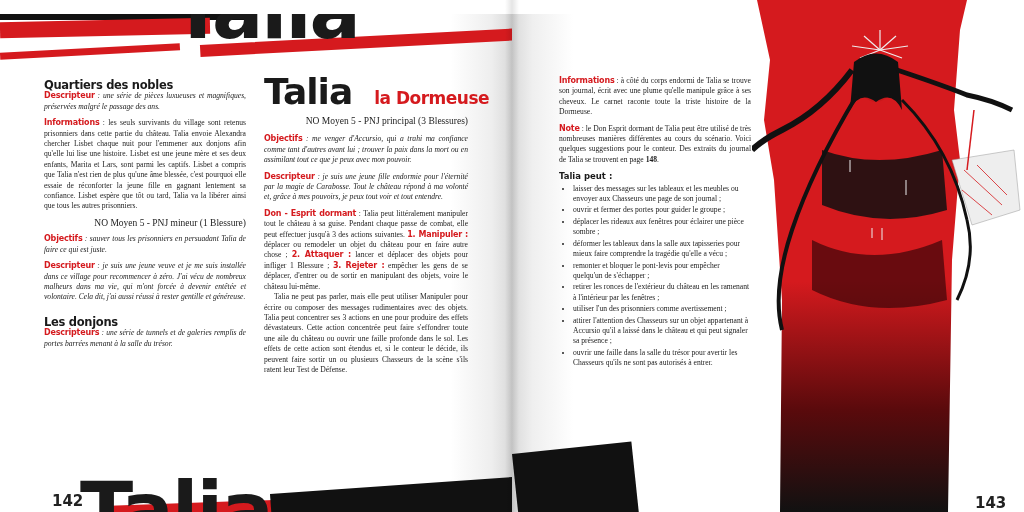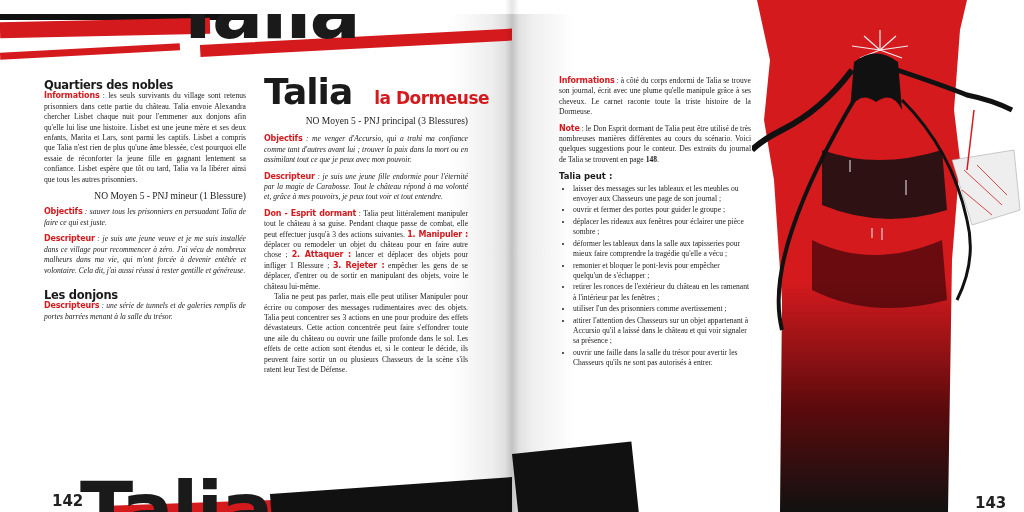--- a/index.html
+++ b/index.html
@@ -54,20 +54,23 @@
       <div class="stroke s4"></div>
       <div class="stroke s1"></div>
       <div class="stroke s2"></div>
       <div class="stroke s3"></div>
       <div class="top-title">Talia</div>
     </div>
 
     <div class="col" style="left:44px;top:66px;width:202px;">
       <div class="h-section">Quartiers des nobles</div>
       <p>
+        <span class="lbl">Descripteur</span><span class="it"> : une série de pièces luxueuses et magnifiques, préservées malgré le passage des ans.</span>
+      </p>
+      <p>
         <span class="lbl">Informations</span><span> : les seuls survivants du village sont retenus prisonniers dans cette partie du château. Talia envoie Alexandra chercher Lisbet chaque nuit pour l'emmener aux donjons afin qu'elle lui lise une histoire. Lisbet est une jeune mère et ses deux enfants, Marita et Lars, sont parmi les captifs. Lisbet a compris que Talia n'est rien de plus qu'une âme blessée, c'est pourquoi elle essaie de réconforter la jeune fille en gagnant lentement sa confiance. Lisbet espère que tôt ou tard, Talia va la libérer ainsi que tous les autres prisonniers.</span>
       </p>
 
       <div class="stat" style="margin:2px 0 6px 0">NO Moyen 5 - PNJ mineur (1 Blessure)</div>
       <p>
         <span class="lbl">Objectifs</span><span class="it"> : sauver tous les prisonniers en persuadant Talia de faire ce qui est juste.</span>
       </p>
       <p>
         <span class="lbl">Descripteur</span><span class="it"> : je suis une jeune veuve et je me suis installée dans ce village pour recommencer à zéro. J'ai vécu de nombreux malheurs dans ma vie, qui m'ont forcée à devenir entêtée et volontaire. Cela dit, j'ai aussi réussi à rester gentille et généreuse.</span>
       </p>
@@ -114,21 +117,21 @@
       </p>
       <div class="lbl-dark">Talia peut :</div>
       <ul class="bullets">
         <li>laisser des messages sur les tableaux et les meubles ou envoyer aux Chasseurs une page de son journal ;</li>
         <li>ouvrir et fermer des portes pour guider le groupe ;</li>
         <li>déplacer les rideaux aux fenêtres pour éclairer une pièce sombre ;</li>
         <li>déformer les tableaux dans la salle aux tapisseries pour mieux faire comprendre la tragédie qu'elle a vécu ;</li>
         <li>remonter et bloquer le pont-levis pour empêcher quelqu'un de s'échapper ;</li>
         <li>retirer les ronces de l'extérieur du château en les ramenant à l'intérieur par les fenêtres ;</li>
         <li>utiliser l'un des prisonniers comme avertissement ;</li>
-        <li>attirer l'attention des Chasseurs sur un objet appartenant à Accursio qu'il a laissé dans le château et qui voir signaler sa présence ;</li>
+        <li>attirer l'attention des Chasseurs sur un objet appartenant à Accursio qu'il a laissé dans le château et qui peut signaler sa présence ;</li>
         <li>ouvrir une faille dans la salle du trésor pour avertir les Chasseurs qu'ils ne sont pas autorisés à entrer.</li>
       </ul>
     </div>
 
     <div class="pagenum" style="left:455px;top:480px;">143</div>
   </div>
 
   <svg class="illus" viewBox="0 0 272 512" preserveAspectRatio="none">
     <defs>
       <linearGradient id="redfade" x1="0" y1="0" x2="0" y2="1">

